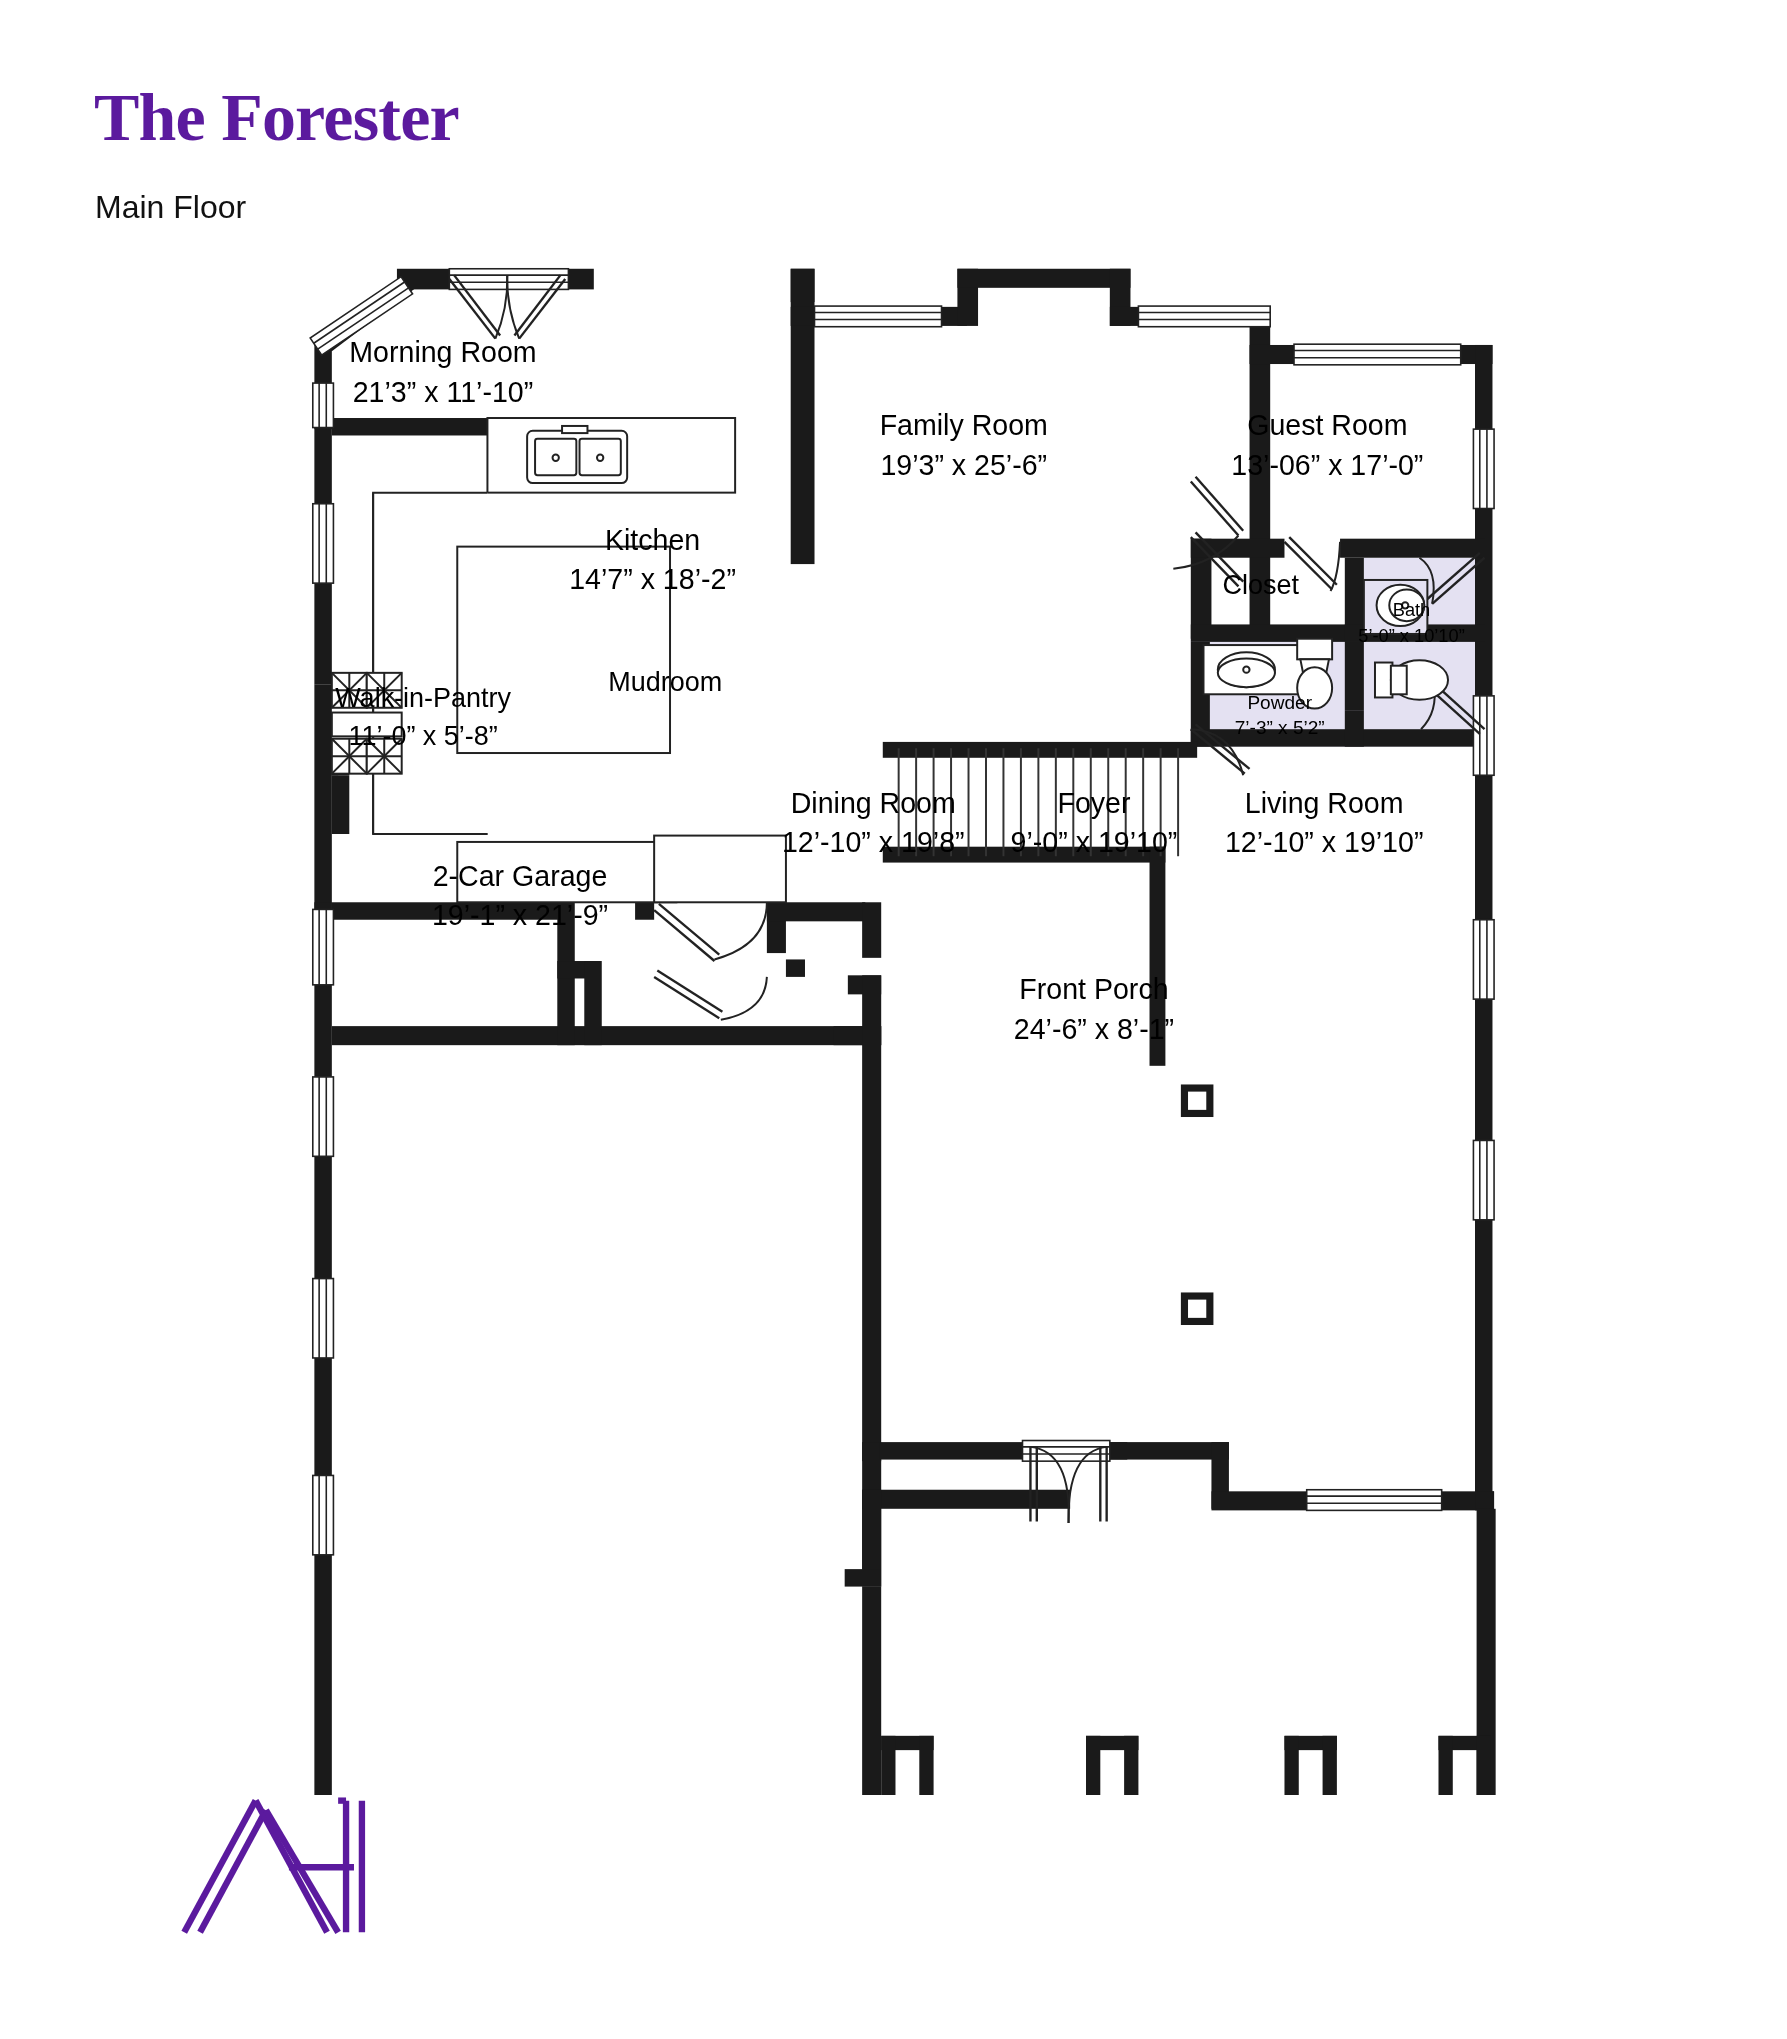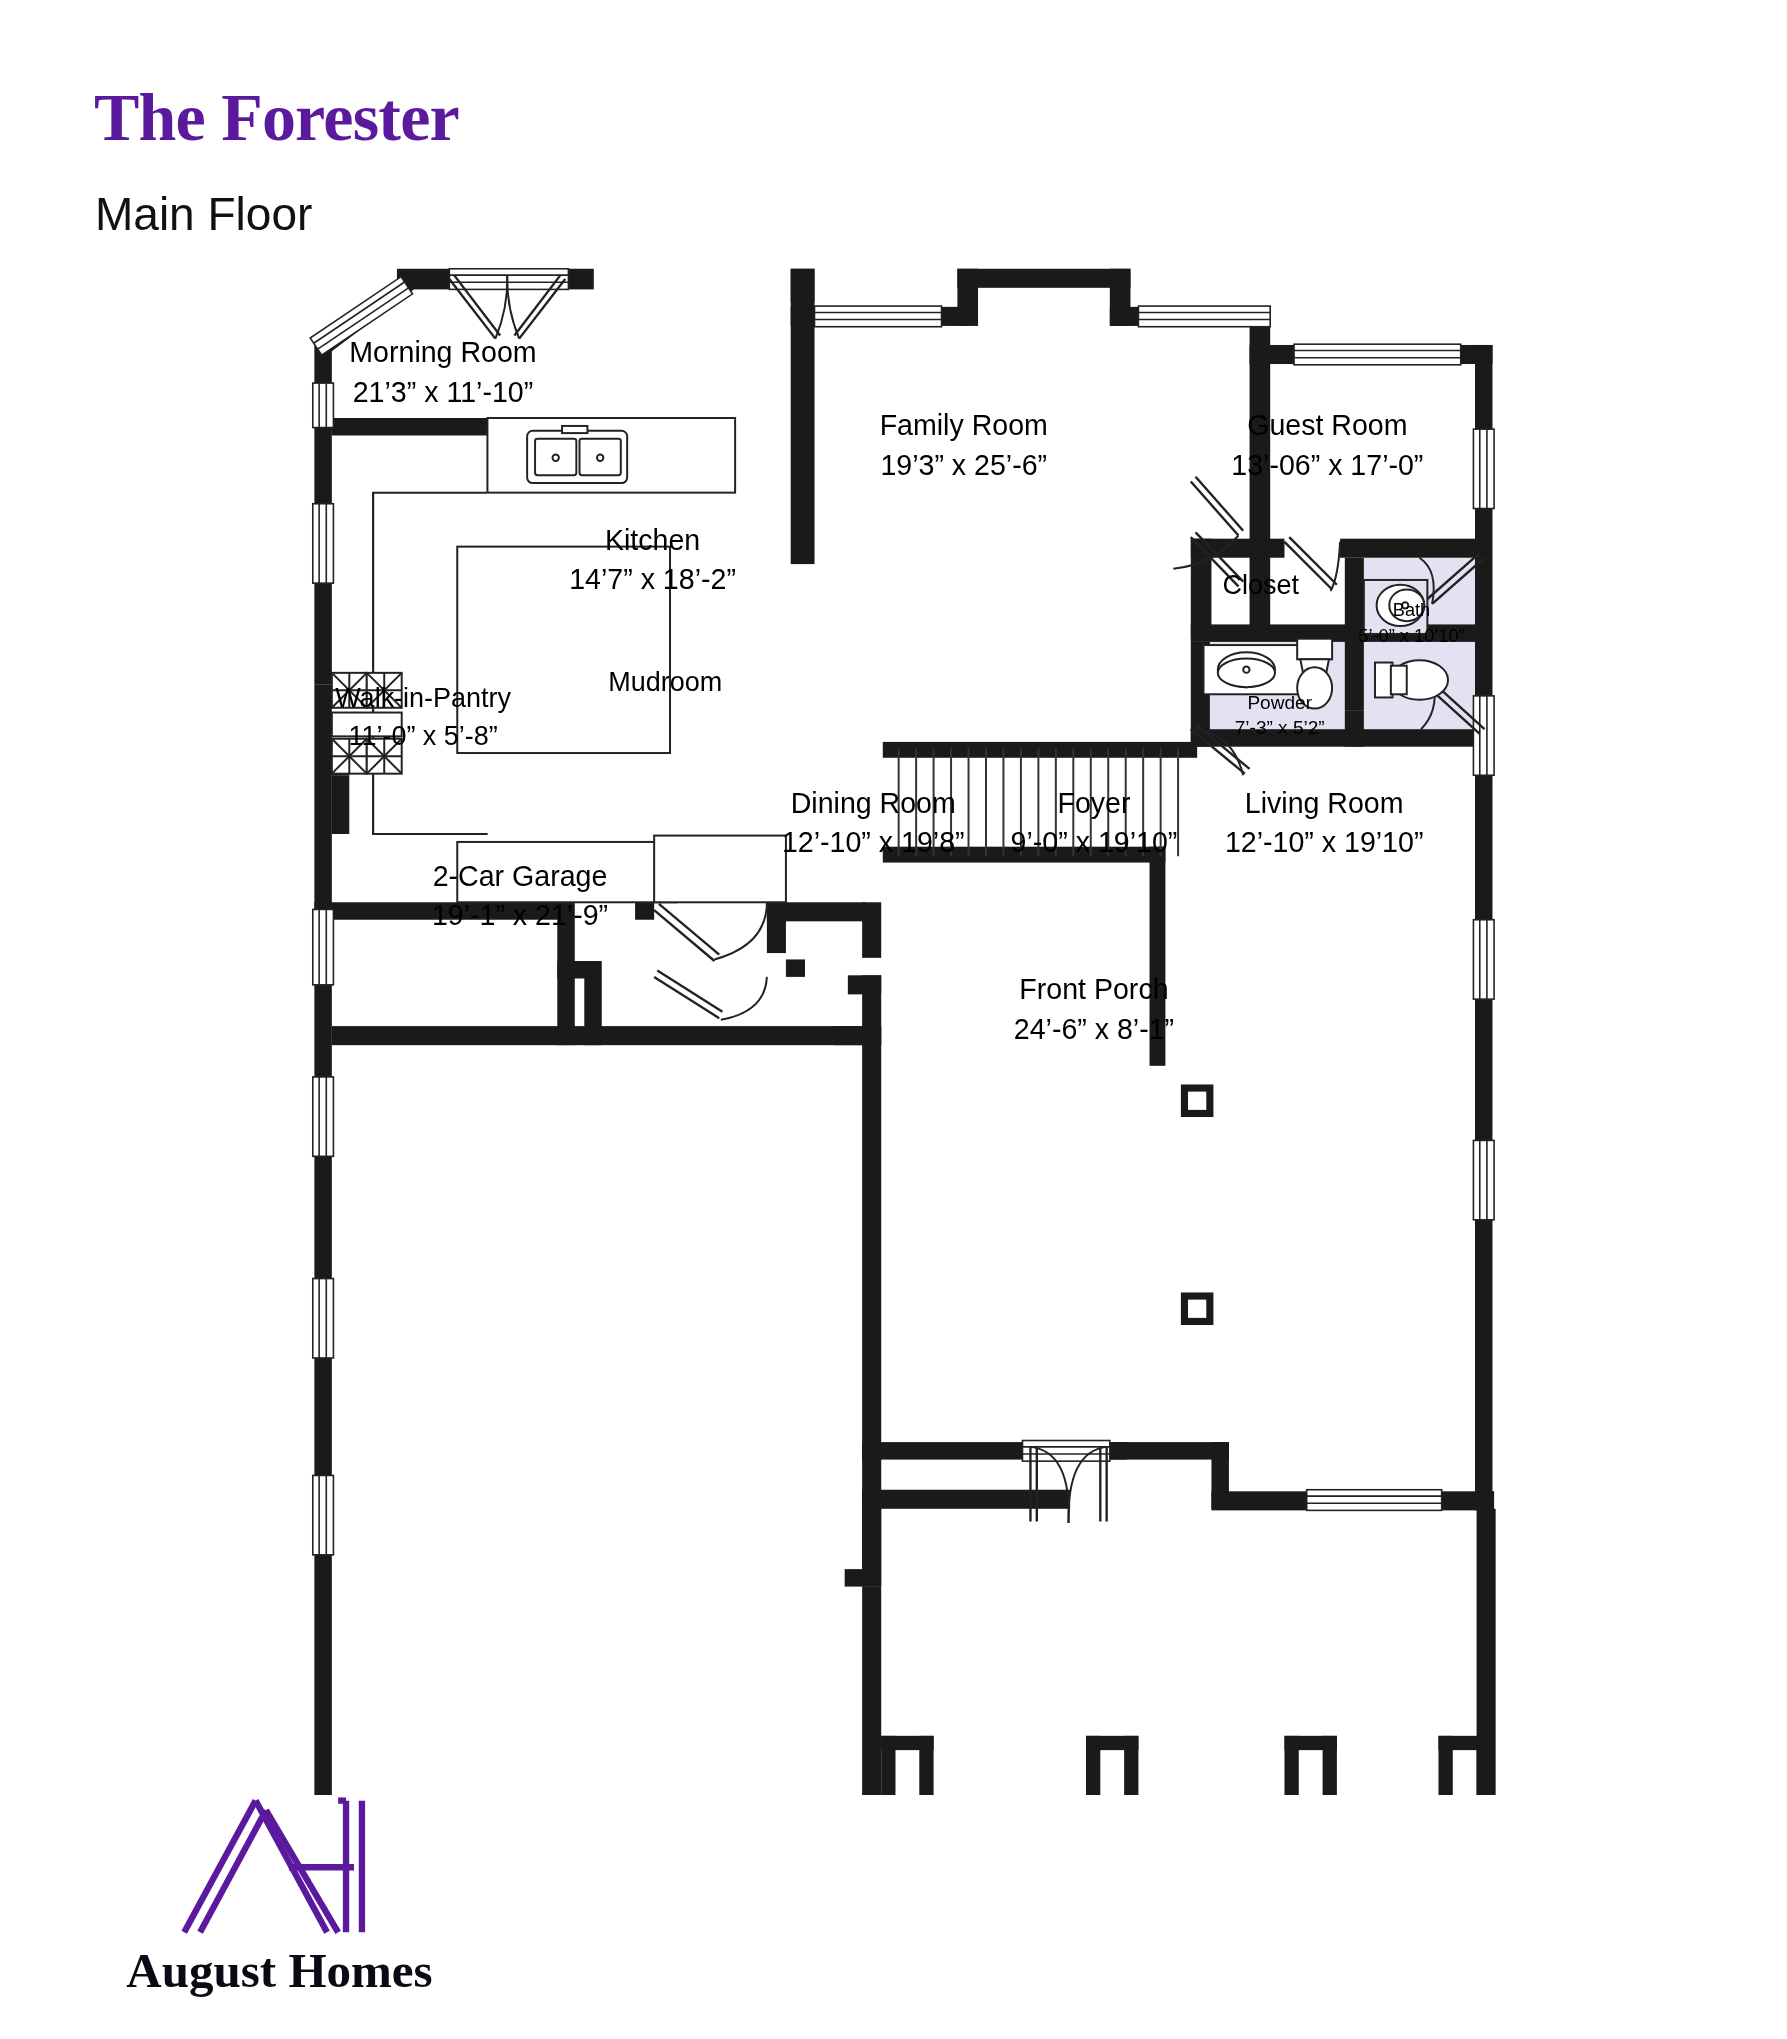--- a/index.html
+++ b/index.html
@@ -33,21 +33,21 @@
     font-size: 68px;
     letter-spacing: -0.8px;
     color: #5b1a9e;
     line-height: 1;
     white-space: nowrap;
   }
   #plan-subtitle {
     position: absolute;
     left: 95px;
     top: 191px;
-    font-size: 46px;
+    font-size: 32px;
     font-weight: 400;
     color: #111111;
     line-height: 1;
     white-space: nowrap;
   }
   #area-block {
     position: absolute;
     right: 103px;
     top: 94px;
     text-align: right;
@@ -557,15 +557,14 @@
       <path d="M118 12 L208 178"></path>
       <path d="M131 24 L222 178"></path>
 
       <path d="M232 12 L232 178"></path>
       <path d="M252 12 L252 178"></path>
       <path d="M232 12 L222 12"></path>
 
       <path d="M160 96 L242 96"></path>
     </g>
   </svg>
-  <div id="logo-text">August Homes</div>
 </div>
 
 
 </body></html>

